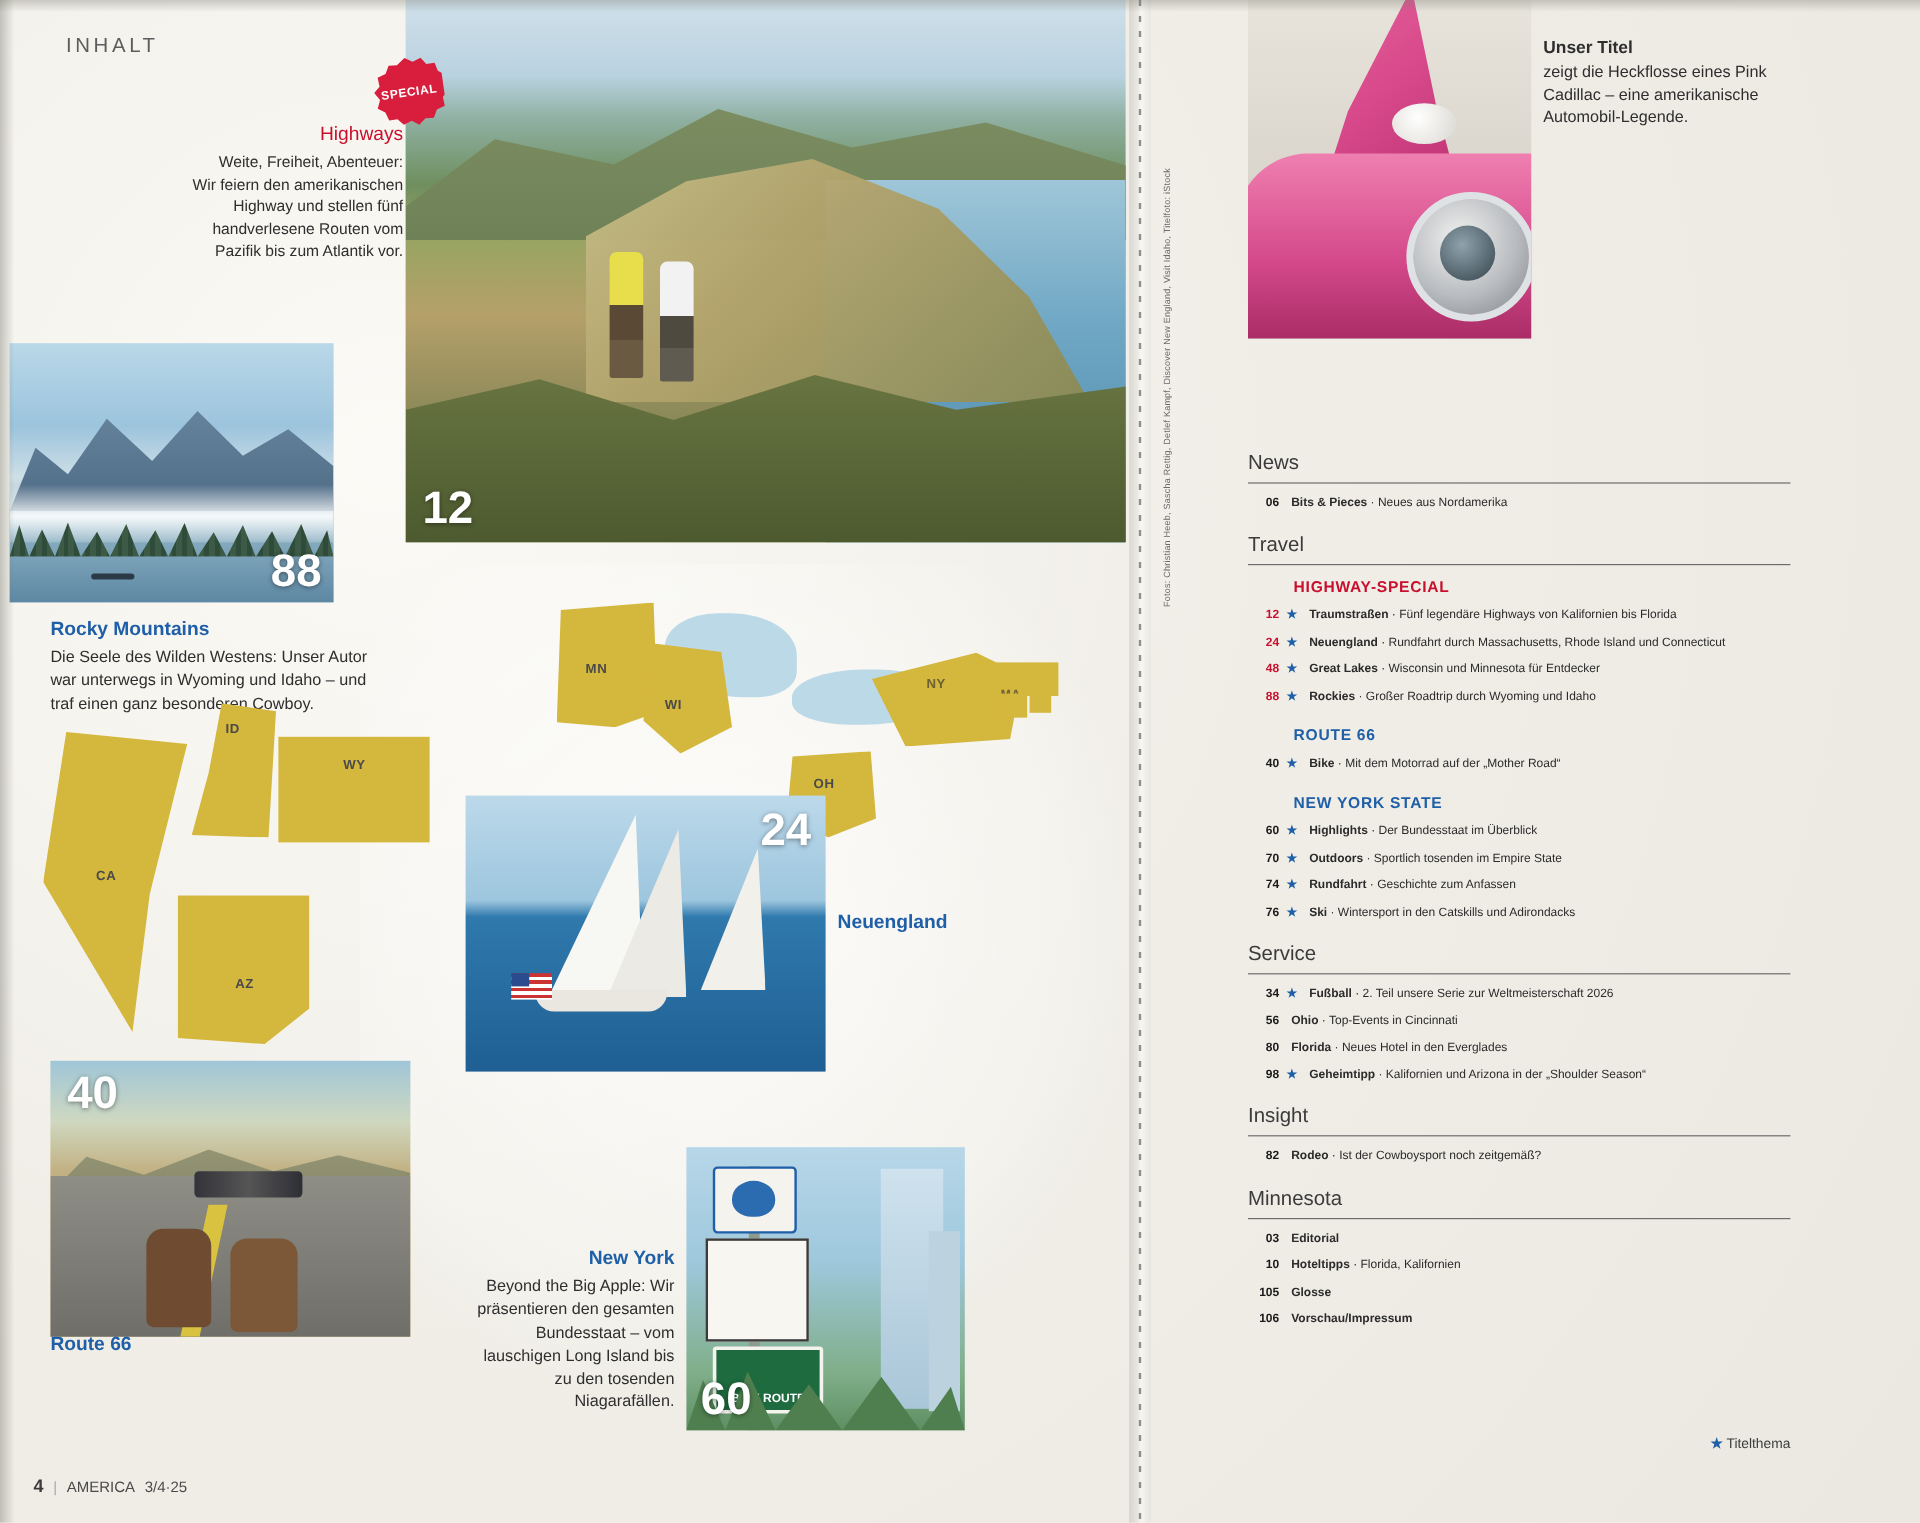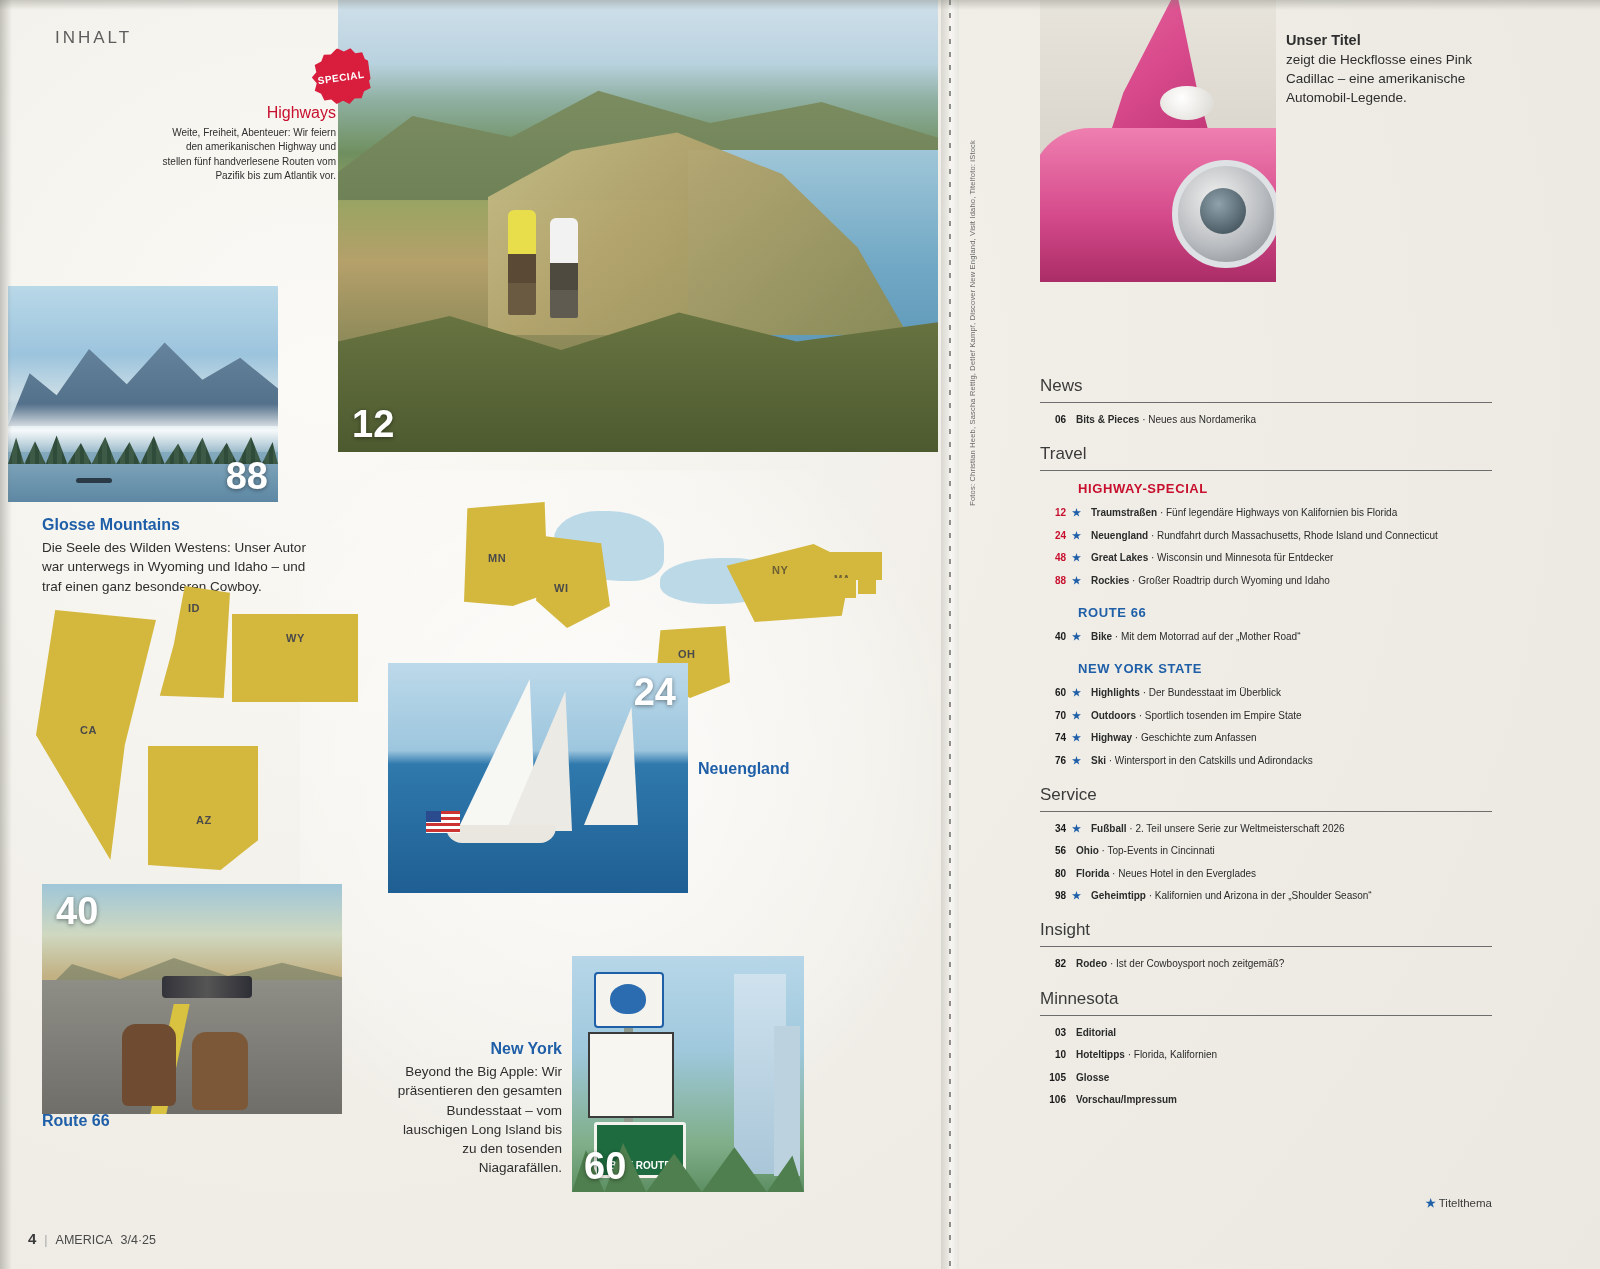--- a/index.html
+++ b/index.html
@@ -43,21 +43,21 @@
   .inhalt{
     position:absolute;left:55px;top:28px;
     font-size:17px;letter-spacing:3px;color:#5d5d5d;
   }
 
   .hw-block{
     position:absolute;left:160px;top:104px;width:176px;
     text-align:right;
   }
   .hw-title{color:#c8102e;font-weight:normal;font-size:16px;margin-bottom:4px;}
-  .hw-text{font-size:10px;line-height:1.43;color:#2e2e2e;}
+  .hw-text{font-size:13px;line-height:1.43;color:#2e2e2e;}
 
   .special-badge{
     position:absolute;left:312px;top:48px;width:58px;height:58px;
     display:flex;align-items:center;justify-content:center;
     background:#d81e3c;color:#fff;font-size:10px;font-weight:bold;letter-spacing:.5px;
     clip-path:polygon(50% 0%,61% 7%,73% 3%,80% 13%,92% 13%,95% 25%,105% 32%,100% 44%,106% 55%,97% 63%,98% 76%,86% 80%,80% 91%,68% 90%,58% 98%,48% 91%,36% 95%,28% 86%,16% 86%,12% 74%,2% 67%,7% 55%,0% 44%,9% 36%,8% 23%,20% 19%,26% 8%,38% 9%);
     transform:rotate(-8deg);
   }
 
   .photo{position:absolute;overflow:hidden;}
@@ -320,21 +320,21 @@
 
   <div class="photo p-rockies">
     <div class="peaks"></div>
     <div class="fog"></div>
     <div class="trees"></div>
     <div class="boat"></div>
     <div class="pnum" style="right:10px;bottom:4px;">88</div>
   </div>
 
   <div class="rocky-block">
-    <div class="blk-title">Glosse Mountains</div>
+    <div class="blk-title">Rocky Mountains</div>
     <div class="blk-text">Die Seele des Wilden Westens: Unser Autor war unterwegs in Wyoming und Idaho – und traf einen ganz besonderen Cowboy.</div>
   </div>
 
   <div class="usmap">
     <div class="lake" style="left:530px;top:45px;width:110px;height:70px;border-radius:40% 50% 30% 60%;"></div>
     <div class="lake" style="left:636px;top:92px;width:120px;height:46px;border-radius:50% 40% 50% 40%;"></div>
 
     <div class="state" style="left:440px;top:36px;width:84px;height:104px;clip-path:polygon(4% 6%,96% 0%,100% 88%,58% 100%,0% 96%);"></div>
     <div class="state-lbl" style="left:464px;top:86px;">MN</div>
 
@@ -491,21 +491,21 @@
           <span class="txt"><b>Highlights</b><span> · Der Bundesstaat im Überblick</span></span>
         </div>
         <div class="row">
           <span class="pg">70</span>
           <span class="star">★</span>
           <span class="txt"><b>Outdoors</b><span> · Sportlich tosenden im Empire State</span></span>
         </div>
         <div class="row">
           <span class="pg">74</span>
           <span class="star">★</span>
-          <span class="txt"><b>Highway</b><span> · Geschichte zum Anfassen</span></span>
+          <span class="txt"><b>Rundfahrt</b><span> · Geschichte zum Anfassen</span></span>
         </div>
         <div class="row">
           <span class="pg">76</span>
           <span class="star">★</span>
           <span class="txt"><b>Ski</b><span> · Wintersport in den Catskills und Adirondacks</span></span>
         </div>
       </div>
     </div>
 
     <div class="sec">

